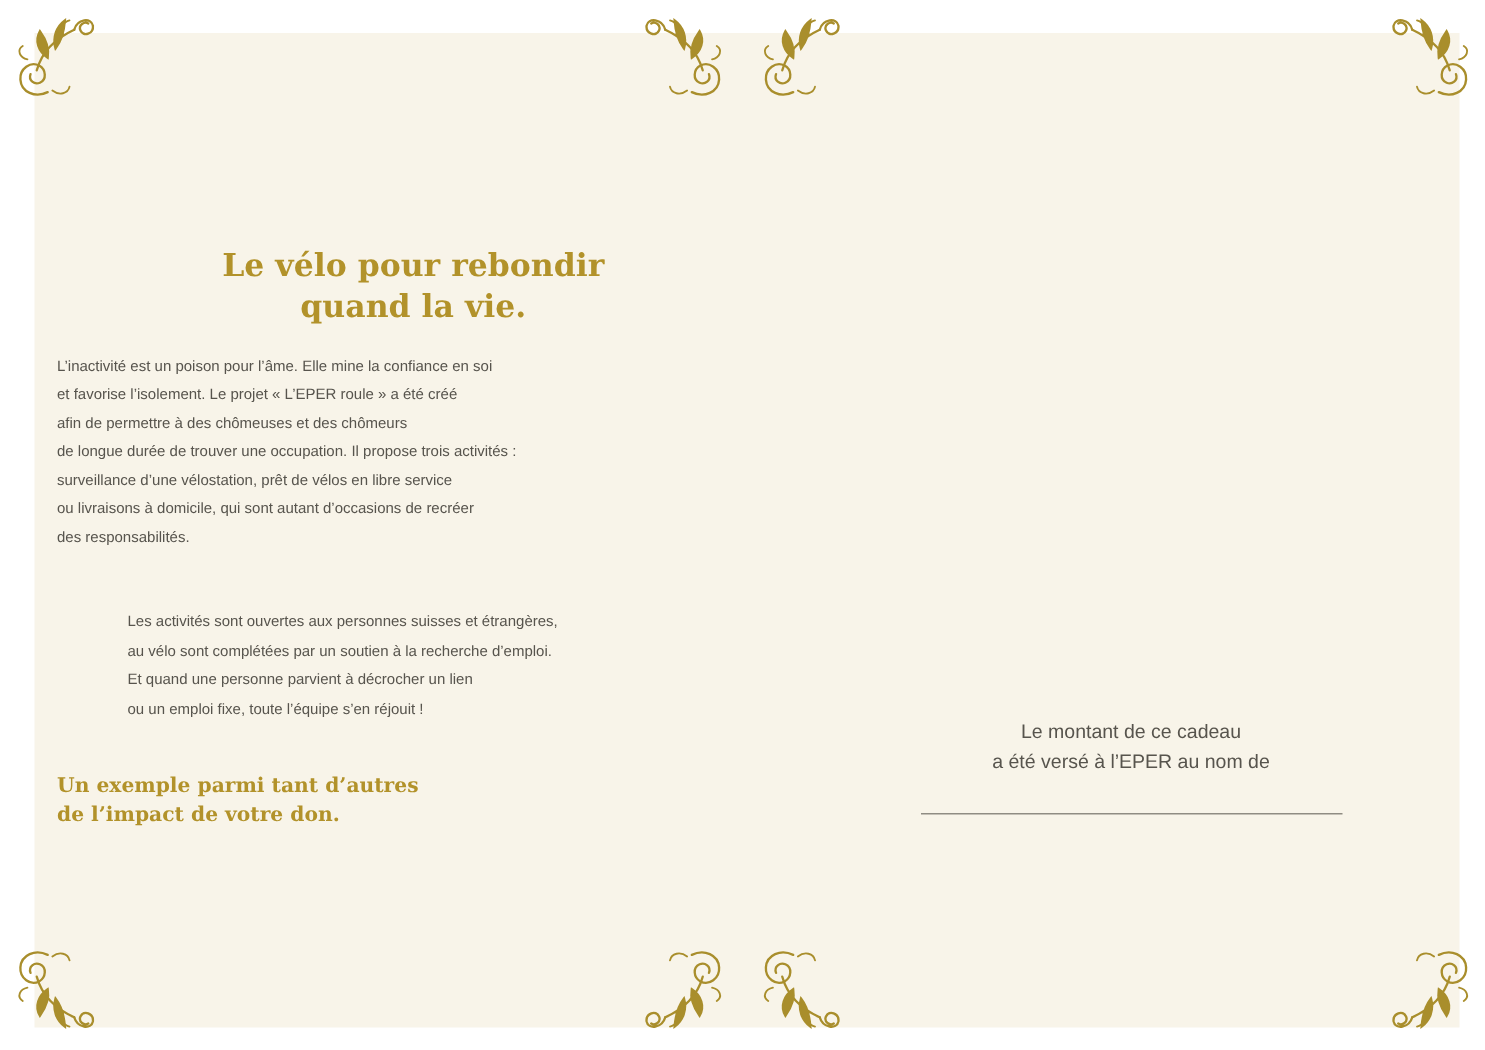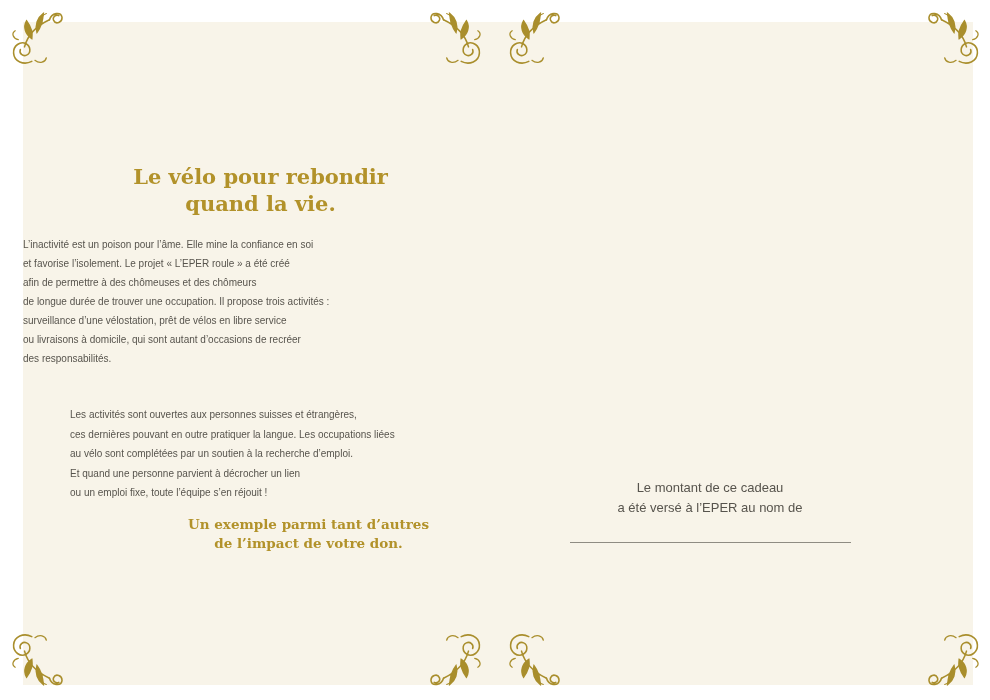--- a/index.html
+++ b/index.html
@@ -31,26 +31,26 @@
     width: 52px; height: 58px;
     overflow: visible;
   }
   .ornament svg { width: 100%; height: 100%; display: block; }
   .flip-x  svg { transform: scaleX(-1); }
   .flip-y  svg { transform: scaleY(-1); }
   .flip-xy svg { transform: scale(-1,-1); }
 
   .page-left {
     position: absolute;
-    left: 23px; top: 0;
+    left: 38px; top: 0;
     width: 475px; height: 700px;
   }
   .page-right {
     position: absolute;
-    left: 500px; top: 0;
+    left: 544px; top: 0;
     width: 420px; height: 700px;
   }
 
   .card-title {
     position: absolute;
     top: 163px; left: 0; width: 100%;
     text-align: center;
     font-family: "DejaVu Serif", "Liberation Serif", serif;
     font-weight: bold;
     font-size: 21px;
@@ -64,27 +64,25 @@
     text-align: left;
     font-size: 10px;
     color: var(--body-text);
   }
   .para-1 { top: 235px; line-height: 19px; }
   .para-2 { top: 405px; line-height: 19.5px; margin-left: 47px; }
 
   .highlight {
     position: absolute;
     top: 515px; left: 0; width: 100%;
-    text-align: center;
     font-family: "DejaVu Serif", "Liberation Serif", serif;
     font-weight: bold;
     font-size: 13.5px;
     line-height: 18.5px;
     color: var(--accent);
-    margin-left: 48px;
   }
 
   .gift-caption {
     position: absolute;
     top: 478px; left: 0; width: 100%;
     text-align: center;
     font-size: 13px;
     line-height: 20px;
     color: var(--body-text);
   }
@@ -173,21 +171,20 @@
       <div>et favorise l’isolement. Le projet « L’EPER roule » a été créé</div>
       <div>afin de permettre à des chômeuses et des chômeurs</div>
       <div>de longue durée de trouver une occupation. Il propose trois activités :</div>
       <div>surveillance d’une vélostation, prêt de vélos en libre service</div>
       <div>ou livraisons à domicile, qui sont autant d’occasions de recréer</div>
       <div>des responsabilités.</div>
     </div>
 
     <div class="paragraph para-2">
       <div>Les activités sont ouvertes aux personnes suisses et étrangères,</div>
-      <div>ces dernières pouvant en outre pratiquer la langue. Les occupations liées</div>
       <div>au vélo sont complétées par un soutien à la recherche d’emploi.</div>
       <div>Et quand une personne parvient à décrocher un lien</div>
       <div>ou un emploi fixe, toute l’équipe s’en réjouit !</div>
     </div>
 
     <div class="highlight">
       <div>Un exemple parmi tant d’autres</div>
       <div>de l’impact de votre don.</div>
     </div>
 

